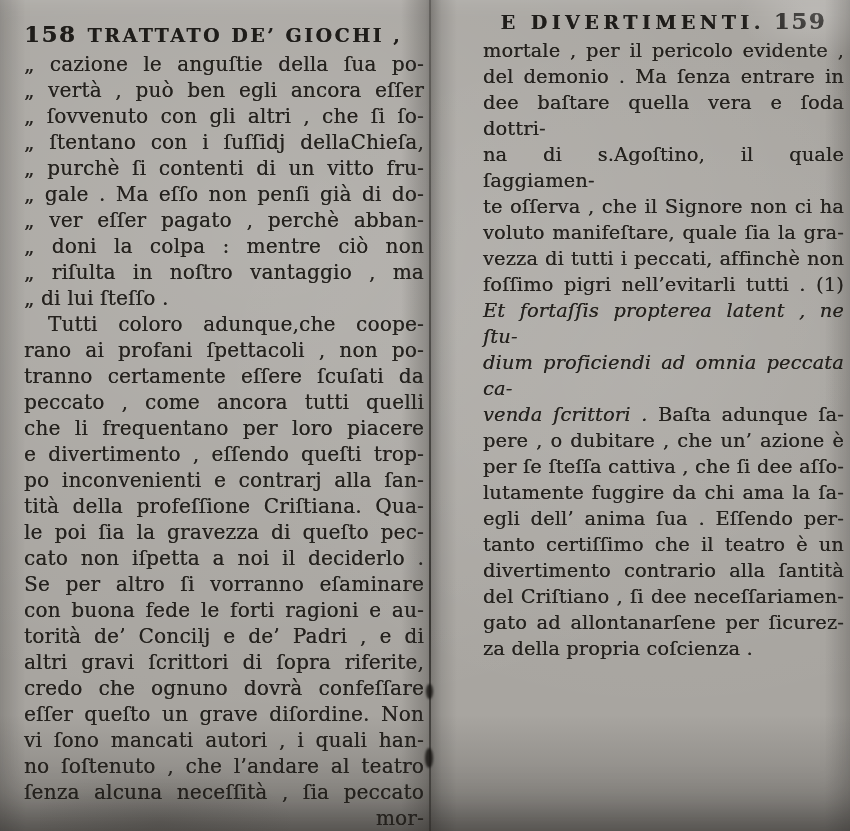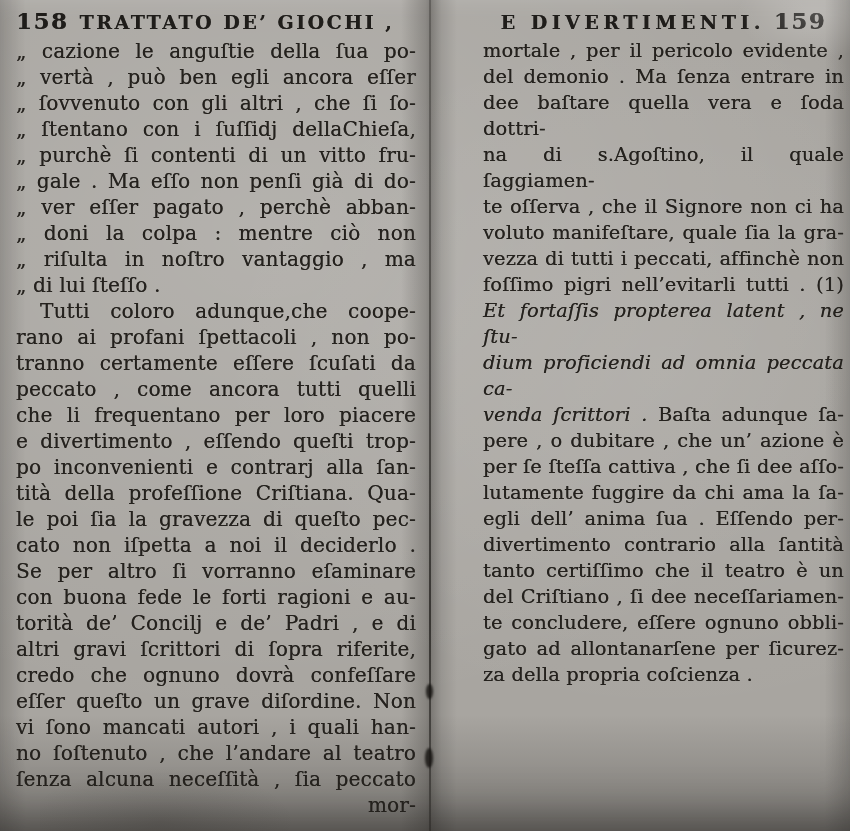--- a/index.html
+++ b/index.html
@@ -9,21 +9,21 @@
     background:
       radial-gradient(120% 95% at 32% 28%, rgba(255,255,255,0.14), rgba(0,0,0,0) 62%),
       radial-gradient(90% 70% at 78% 45%, rgba(255,255,255,0.08), rgba(0,0,0,0) 60%),
       linear-gradient(to top, rgba(24,22,20,0.30), rgba(0,0,0,0) 14%),
       linear-gradient(to right, rgba(24,22,20,0.14), rgba(0,0,0,0) 3%, rgba(0,0,0,0) 97%, rgba(24,22,20,0.16)),
       #a8a5a0;
     box-shadow: inset 0 -34px 44px -22px rgba(24,22,19,0.50),
                 inset 0 14px 30px -24px rgba(255,255,255,0.30);
   }
   .page{position:absolute; top:0; height:100%; box-sizing:border-box; color:#24211d;}
-  .page-left{left:8px; width:418px; padding:7px 10px 0 8px;}
+  .page-left{left:16px; width:418px; padding:20px 10px 0 8px;}
   .page-right{left:433px; width:417px; padding:7px 6px 0 50px;}
   .header{display:flex; align-items:baseline; gap:11px; height:31px; color:#1f1d1a;
           text-shadow:0.2px 0.2px 0.5px rgba(25,23,20,0.75);}
   .header-right{justify-content:center; gap:9px;}
   .pnum{font-size:23px; font-weight:bold; letter-spacing:1.5px;}
   .ptitle{font-size:19px; font-weight:bold; letter-spacing:2.5px;}
   .header-right .ptitle{letter-spacing:4.5px;}
   .line{
     font-size:20px; line-height:26px; letter-spacing:0.2px;
     text-align:justify; text-align-last:justify;
@@ -110,24 +110,23 @@
         <div class="line">voluto manifeſtare, quale ſia la gra-</div>
         <div class="line">vezza di tutti i peccati, affinchè non</div>
         <div class="line">foſſimo pigri nell’evitarli tutti . (1)</div>
         <div class="line it">Et fortaſſis propterea latent , ne ſtu-</div>
         <div class="line it">dium proficiendi ad omnia peccata ca-</div>
         <div class="line"><span class="it">venda ſcrittori . </span><span>Baſta adunque ſa-</span></div>
         <div class="line">pere , o dubitare , che un’ azione è</div>
         <div class="line">per ſe ſteſſa cattiva , che ſi dee aſſo-</div>
         <div class="line">lutamente fuggire da chi ama la ſa-</div>
         <div class="line">egli dell’ anima ſua . Eſſendo per-</div>
+        <div class="line">tanto certiſſimo che il teatro è un</div>
         <div class="line">divertimento contrario alla ſantità</div>
-        <div class="line">tanto certiſſimo che il teatro è un</div>
         <div class="line">del Criſtiano , ſi dee neceſſariamen-</div>
-        <div class="line">te concludere, eſſere ognuno obbli-</div>
         <div class="line">gato ad allontanarſene per ſicurez-</div>
         <div class="line end">za della propria coſcienza .</div>
       </div>
     <div class="spacer"></div>
 
   </div>
 
   <div class="gutter"></div>
   <div class="fold-line"></div>
   <div class="blob blob-1"></div>

